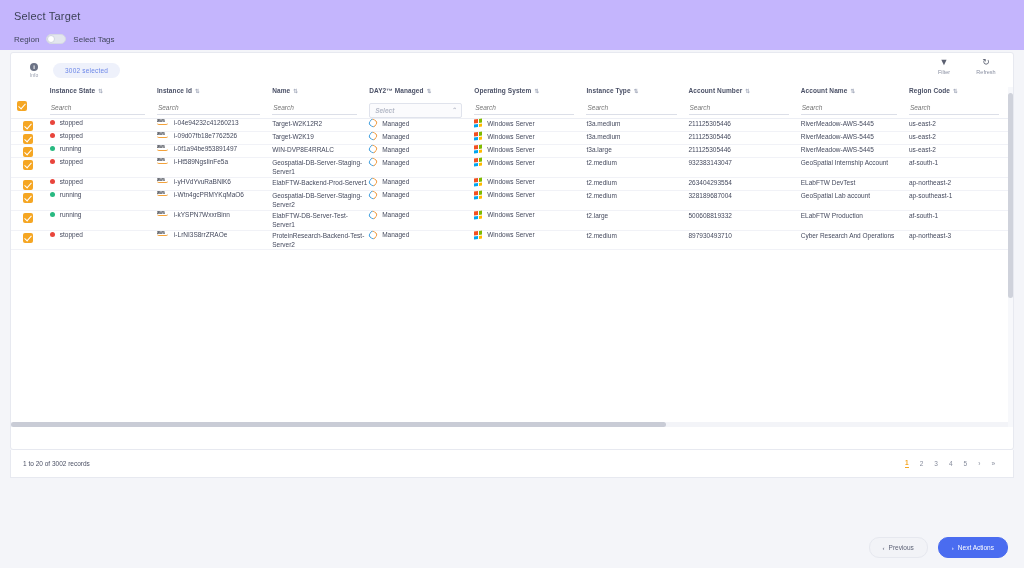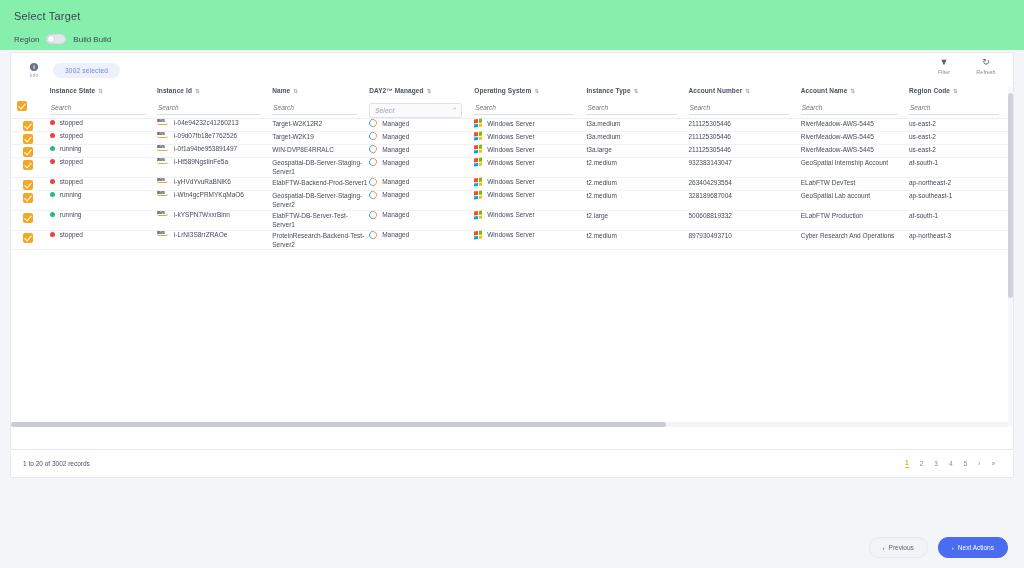--- a/index.html
+++ b/index.html
@@ -9,21 +9,21 @@
     width: 1024px; height: 568px;
     background: #f4f5f9;
     font-family: "Liberation Sans", sans-serif;
     overflow: hidden;
   }
   .page { position: relative; width: 1024px; height: 568px; }
 
   
   .topbar {
     height: 50px;
-    background: #86efac;
+    background: #c4b5fd;
     padding: 10px 2px 0 14px;
   }
   .page-title {
     font-size: 11px;
     color: #3c4257;
     letter-spacing: .2px;
   }
   .toggle-row {
     display: flex;
     align-items: center;
@@ -357,21 +357,21 @@
 
 <div class="page">
 
   <div class="topbar">
     <div class="page-title">Select Target</div>
     <div class="toggle-row">
       <span class="toggle-label">Region</span>
       <span class="switch">
         <span class="knob"></span>
       </span>
-      <span class="toggle-label">Build Build</span>
+      <span class="toggle-label">Select Tags</span>
     </div>
   </div>
 
   <div class="card">
 
     <div class="card-toolbar">
       <div class="info-chip">
         <span class="info-circle">i</span>
         <span class="info-text">Info</span>
       </div>

